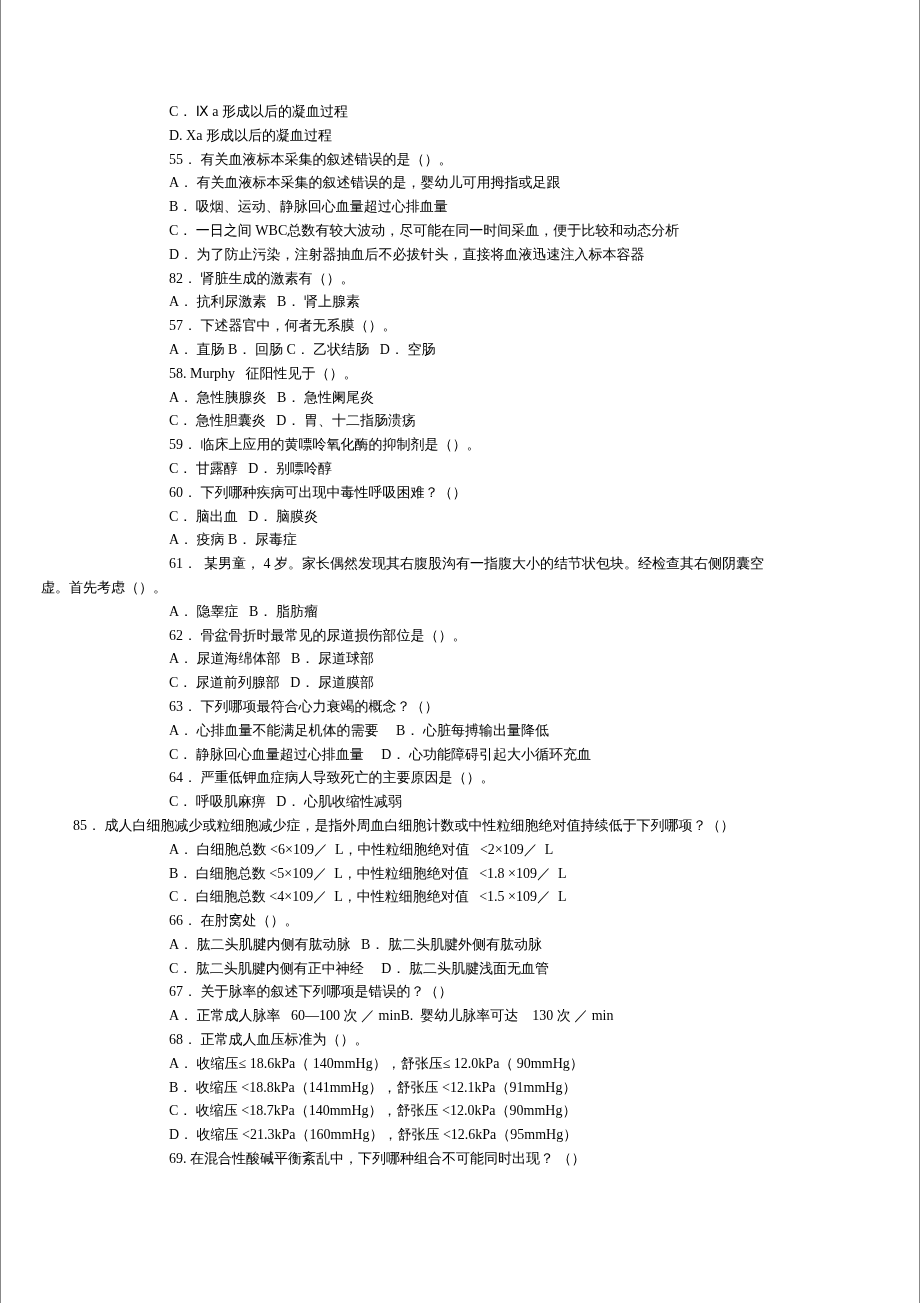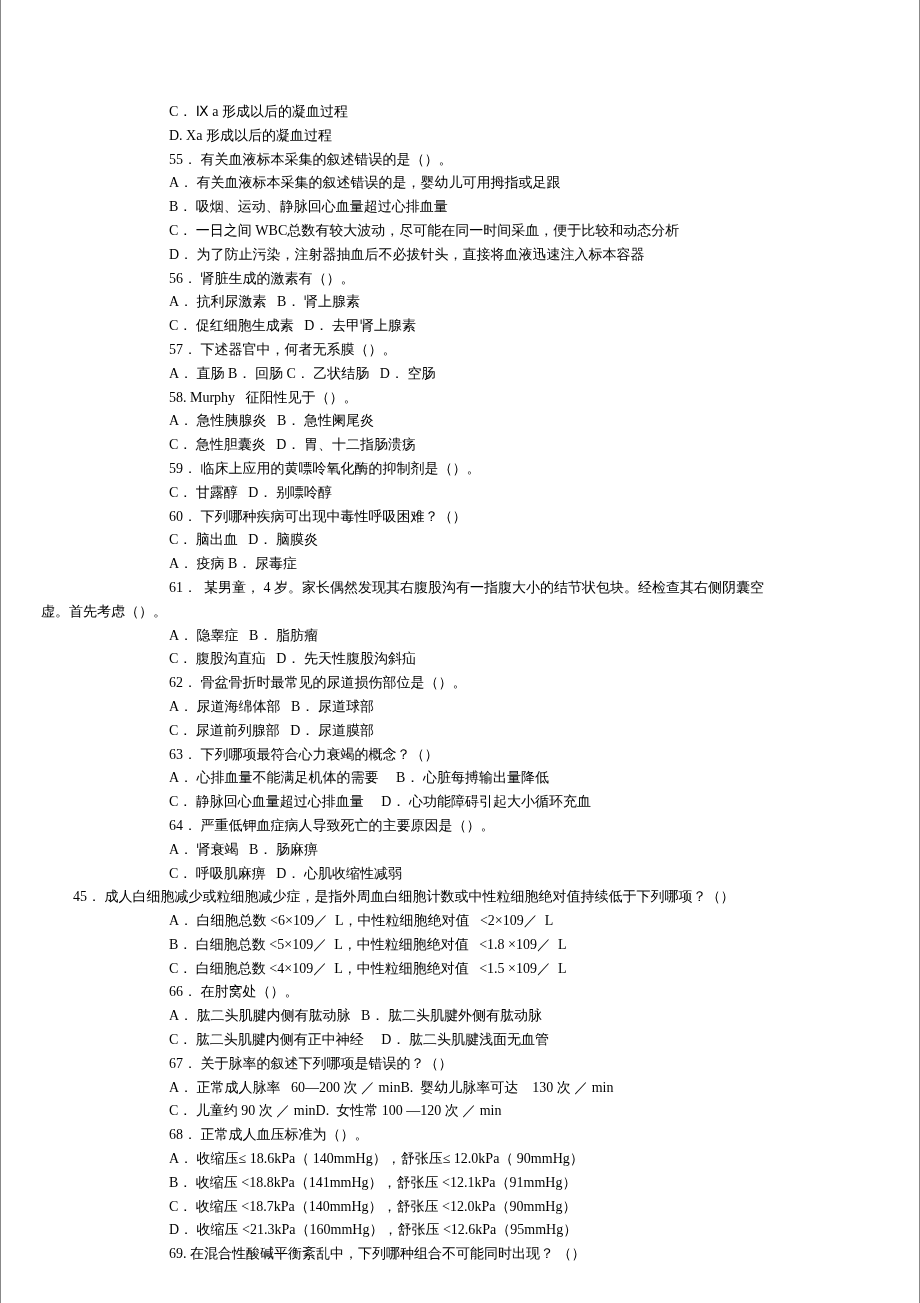--- a/index.html
+++ b/index.html
@@ -31,60 +31,56 @@
 
 <div class="page">
   <div id="block1">
       <div class="line il1">C． Ⅸ a 形成以后的凝血过程</div>
       <div class="line il1">D. Xa 形成以后的凝血过程</div>
       <div class="line il1">55． 有关血液标本采集的叙述错误的是（）。</div>
       <div class="line il1">A． 有关血液标本采集的叙述错误的是，婴幼儿可用拇指或足跟</div>
       <div class="line il1">B． 吸烟、运动、静脉回心血量超过心排血量</div>
       <div class="line il1">C． 一日之间 WBC总数有较大波动，尽可能在同一时间采血，便于比较和动态分析</div>
       <div class="line il1">D． 为了防止污染，注射器抽血后不必拔针头，直接将血液迅速注入标本容器</div>
-      <div class="line il1">56． 肾脏生成的激素有（）。</div>
+      <div class="line il1">82． 肾脏生成的激素有（）。</div>
       <div class="line il1">A． 抗利尿激素   B． 肾上腺素</div>
-      <div class="line il1">C． 促红细胞生成素   D． 去甲肾上腺素</div>
       <div class="line il1">57． 下述器官中，何者无系膜（）。</div>
       <div class="line il1">A． 直肠 B． 回肠 C． 乙状结肠   D． 空肠</div>
       <div class="line il1">58. Murphy   征阳性见于（）。</div>
       <div class="line il1">A． 急性胰腺炎   B． 急性阑尾炎</div>
       <div class="line il1">C． 急性胆囊炎   D． 胃、十二指肠溃疡</div>
       <div class="line il1">59． 临床上应用的黄嘌呤氧化酶的抑制剂是（）。</div>
       <div class="line il1">C． 甘露醇   D． 别嘌呤醇</div>
       <div class="line il1">60． 下列哪种疾病可出现中毒性呼吸困难？（）</div>
       <div class="line il1">C． 脑出血   D． 脑膜炎</div>
       <div class="line il1">A． 疫病 B． 尿毒症</div>
       <div class="line il1">61．  某男童， 4 岁。家长偶然发现其右腹股沟有一指腹大小的结节状包块。经检查其右侧阴囊空</div>
     </div>
   <div class="line ilwrap">虚。首先考虑（）。</div>
   <div id="block2">
       <div class="line il1">A． 隐睾症   B． 脂肪瘤</div>
-      <div class="line il1">C． 腹股沟直疝   D． 先天性腹股沟斜疝</div>
       <div class="line il1">62． 骨盆骨折时最常见的尿道损伤部位是（）。</div>
       <div class="line il1">A． 尿道海绵体部   B． 尿道球部</div>
       <div class="line il1">C． 尿道前列腺部   D． 尿道膜部</div>
       <div class="line il1">63． 下列哪项最符合心力衰竭的概念？（）</div>
       <div class="line il1">A． 心排血量不能满足机体的需要     B． 心脏每搏输出量降低</div>
       <div class="line il1">C． 静脉回心血量超过心排血量     D． 心功能障碍引起大小循环充血</div>
       <div class="line il1">64． 严重低钾血症病人导致死亡的主要原因是（）。</div>
-      <div class="line il1">A． 肾衰竭   B． 肠麻痹</div>
       <div class="line il1">C． 呼吸肌麻痹   D． 心肌收缩性减弱</div>
     </div>
-  <div class="line" style="padding-left:32px">45． 成人白细胞减少或粒细胞减少症，是指外周血白细胞计数或中性粒细胞绝对值持续低于下列哪项？（）</div>
+  <div class="line" style="padding-left:32px">85． 成人白细胞减少或粒细胞减少症，是指外周血白细胞计数或中性粒细胞绝对值持续低于下列哪项？（）</div>
   <div id="block3">
       <div class="line il1">A． 白细胞总数 &lt;6×109／  L，中性粒细胞绝对值   &lt;2×109／  L</div>
       <div class="line il1">B． 白细胞总数 &lt;5×109／  L，中性粒细胞绝对值   &lt;1.8 ×109／  L</div>
       <div class="line il1">C． 白细胞总数 &lt;4×109／  L，中性粒细胞绝对值   &lt;1.5 ×109／  L</div>
       <div class="line il1">66． 在肘窝处（）。</div>
       <div class="line il1">A． 肱二头肌腱内侧有肱动脉   B． 肱二头肌腱外侧有肱动脉</div>
       <div class="line il1">C． 肱二头肌腱内侧有正中神经     D． 肱二头肌腱浅面无血管</div>
       <div class="line il1">67． 关于脉率的叙述下列哪项是错误的？（）</div>
-      <div class="line il1">A． 正常成人脉率   60—200 次 ／ minB.  婴幼儿脉率可达    130 次 ／ min</div>
-      <div class="line il1">C． 儿童约 90 次 ／ minD.  女性常 100 —120 次 ／ min</div>
+      <div class="line il1">A． 正常成人脉率   60—100 次 ／ minB.  婴幼儿脉率可达    130 次 ／ min</div>
       <div class="line il1">68． 正常成人血压标准为（）。</div>
       <div class="line il1">A． 收缩压≤ 18.6kPa（ 140mmHg），舒张压≤ 12.0kPa（ 90mmHg）</div>
       <div class="line il1">B． 收缩压 &lt;18.8kPa（141mmHg），舒张压 &lt;12.1kPa（91mmHg）</div>
       <div class="line il1">C． 收缩压 &lt;18.7kPa（140mmHg），舒张压 &lt;12.0kPa（90mmHg）</div>
       <div class="line il1">D． 收缩压 &lt;21.3kPa（160mmHg），舒张压 &lt;12.6kPa（95mmHg）</div>
       <div class="line il1">69. 在混合性酸碱平衡紊乱中，下列哪种组合不可能同时出现？ （）</div>
     </div>
 </div>
 
 </body></html>

